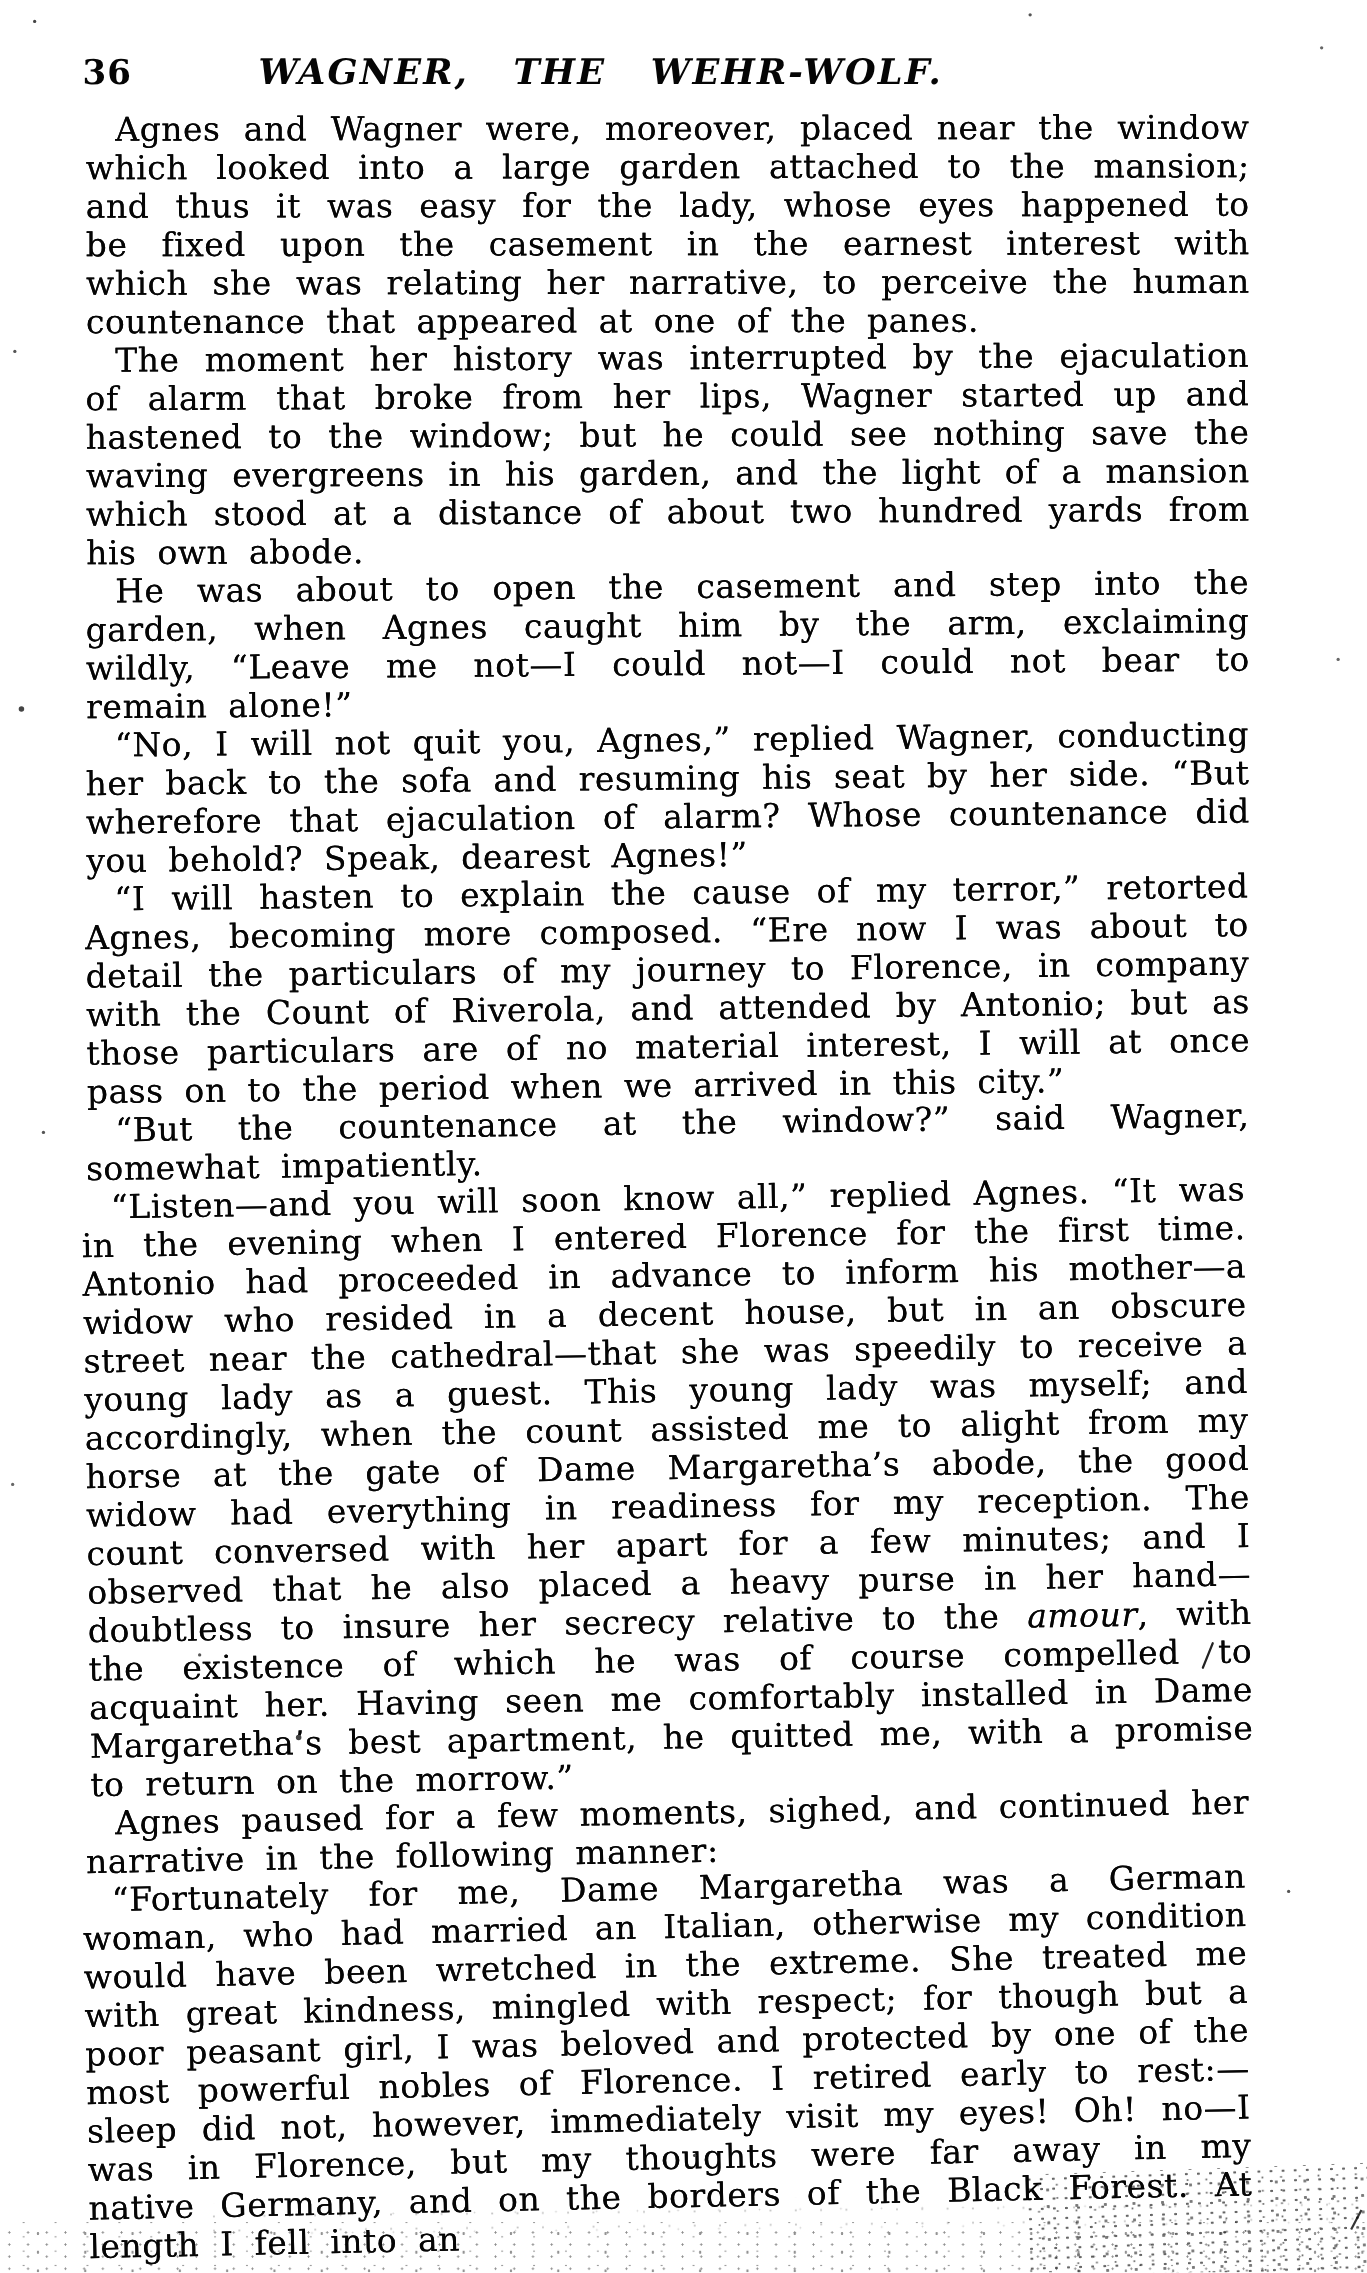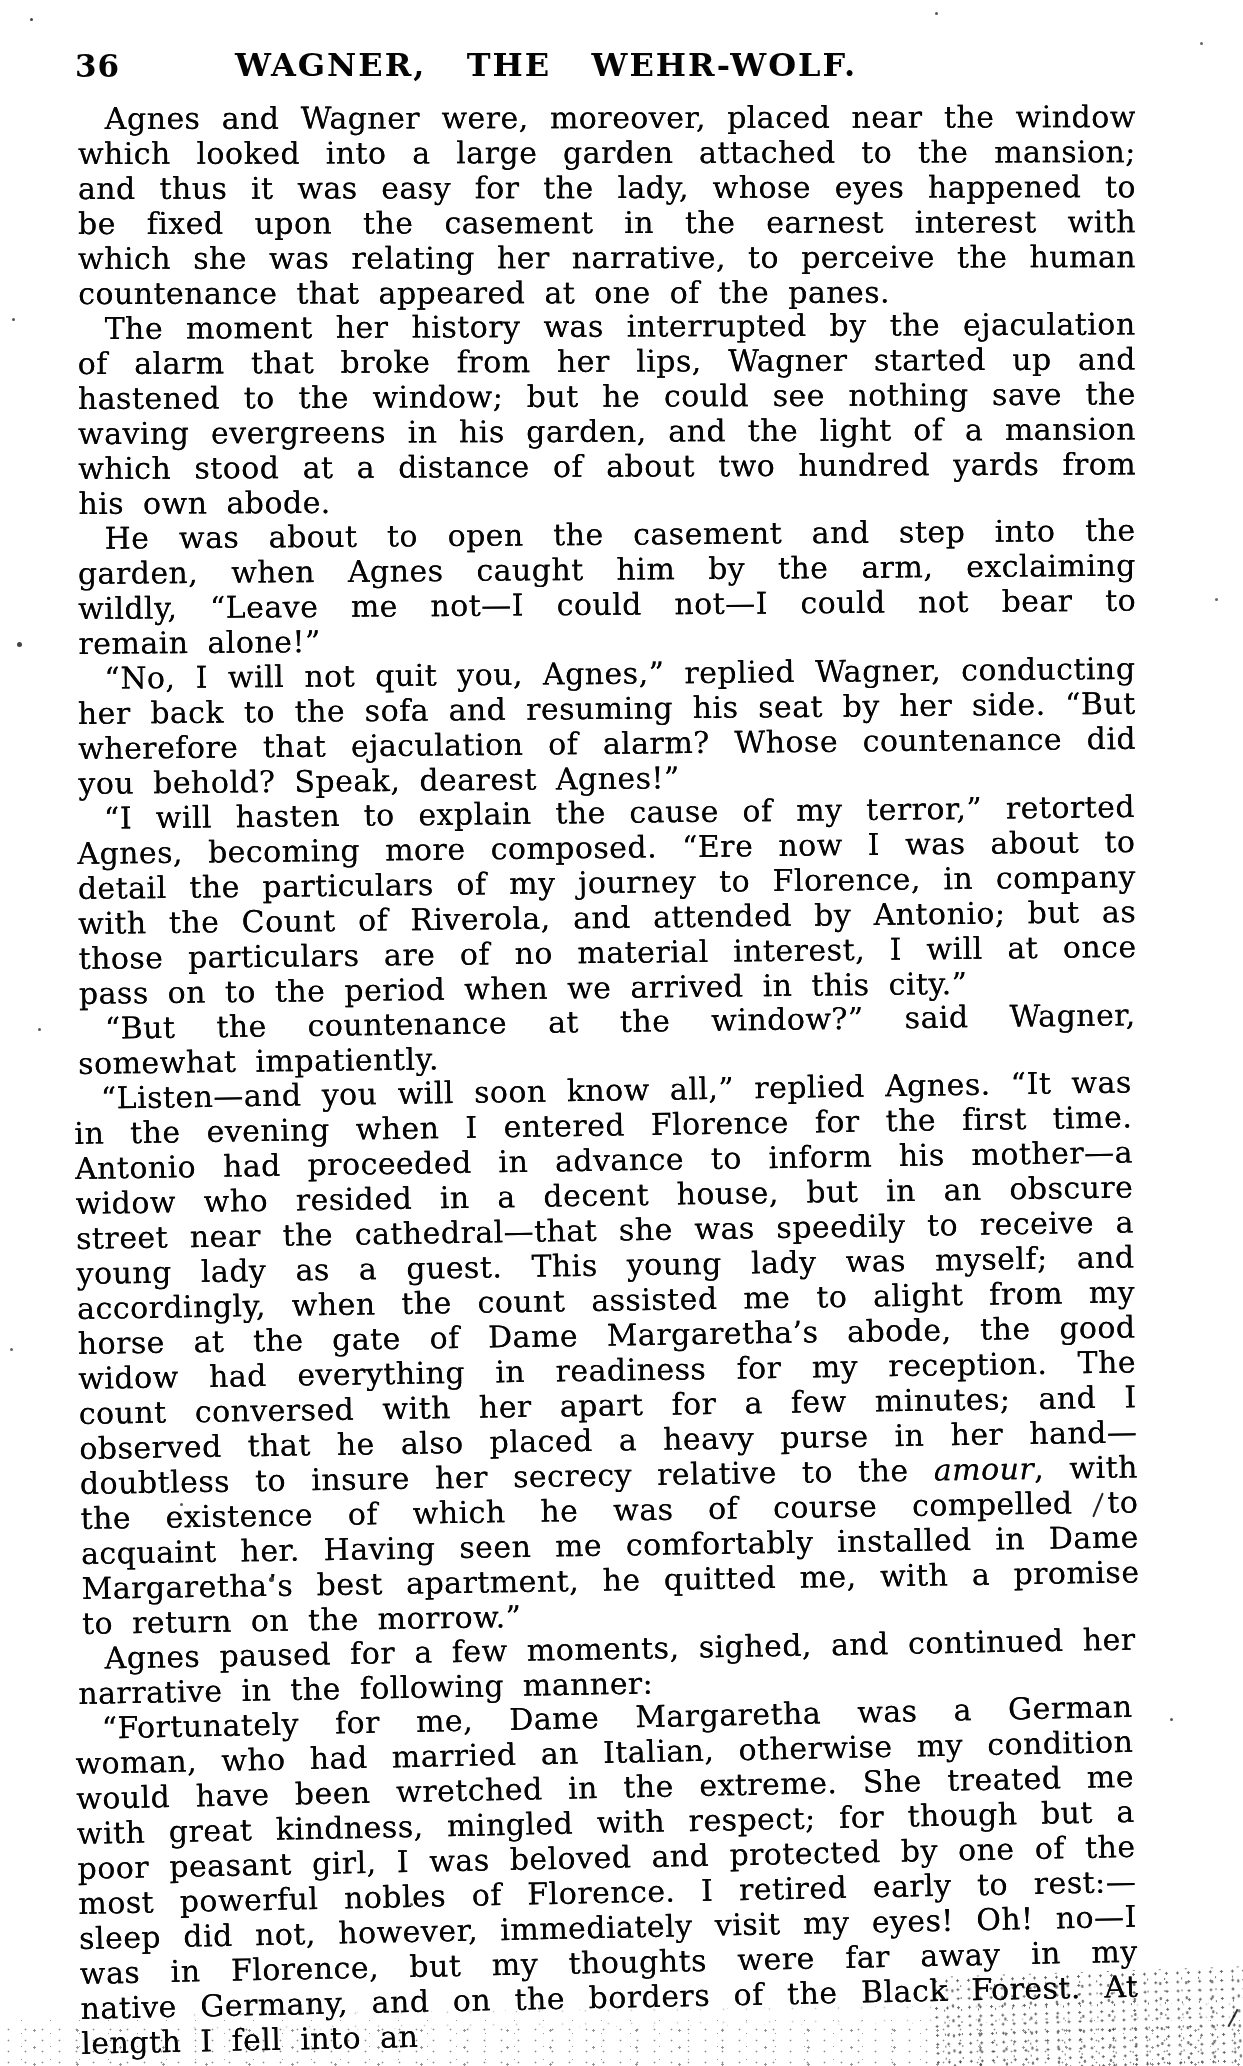--- a/index.html
+++ b/index.html
@@ -30,20 +30,21 @@
     top: 2px;
     font-size: 31px;
     font-weight: bold;
     letter-spacing: 1px;
   }
   .running-title {
     position: absolute;
     left: 235px;
     top: 0;
     font-size: 32px;
+    font-style: italic;
     font-weight: bold;
     letter-spacing: 2px;
     word-spacing: 0.85em;
     white-space: nowrap;
   }
   
   .page-body {
     position: absolute;
     top: 101px;
     left: 78px;

